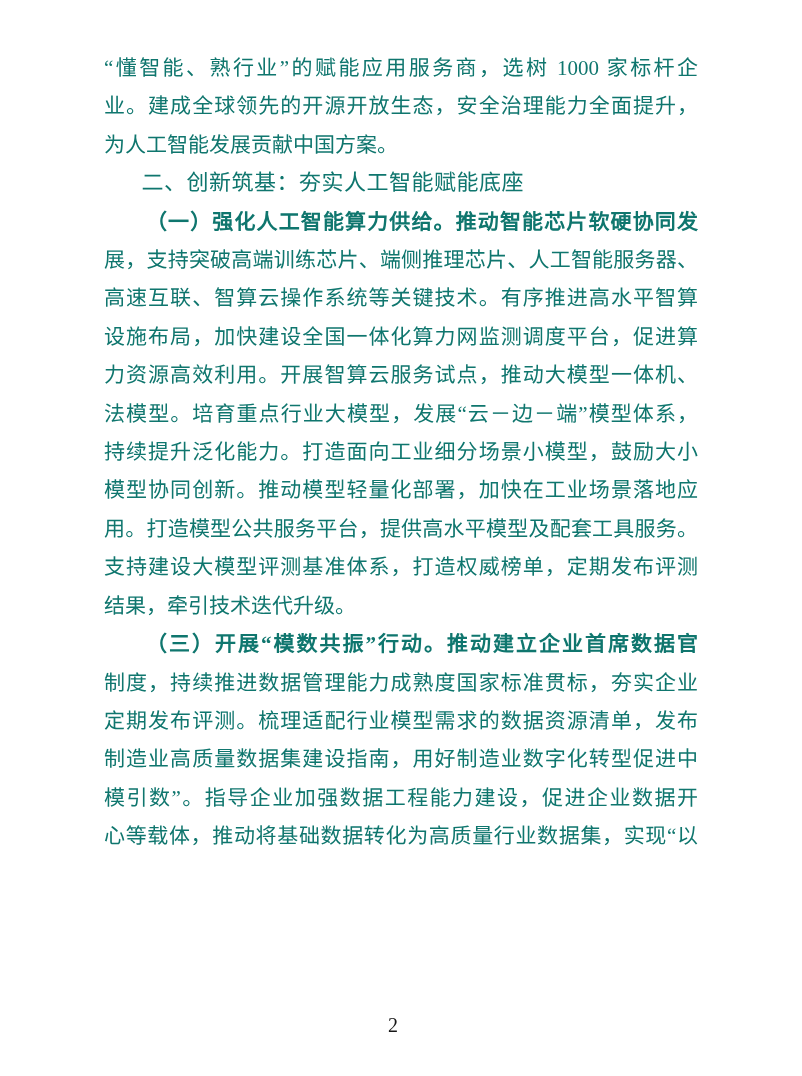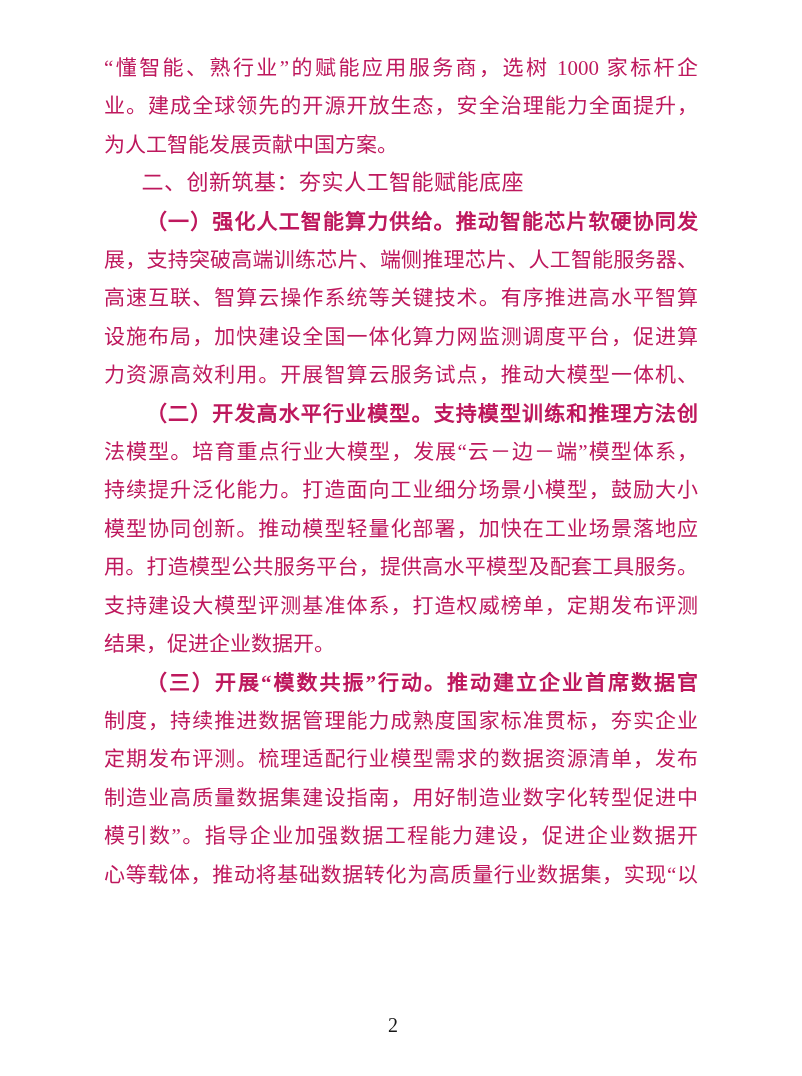--- a/index.html
+++ b/index.html
@@ -16,21 +16,21 @@
     color: #161616;
   }
   .text-column {
     position: absolute;
     left: 104px;
     top: 49px;
     width: 594px;
     font-family: "Liberation Serif", "DejaVu Serif", serif;
     font-size: 21px;
     line-height: 38.4px;
-    color: #be185d;
+    color: #0f766e;
   }
   .paragraph { margin: 0; }
   .line {
     text-align: justify;
     text-justify: inter-character;
     overflow: hidden;
     white-space: normal;
   }
   .line.just {
     text-align-last: justify;
@@ -74,27 +74,26 @@
       </div>
       <div class="heading">二、创新筑基：夯实人工智能赋能底座</div>
       <div class="paragraph">
         <div class="line just indent"><span class="kaiti">（一）强化人工智能算力供给。</span><span>推动智能芯片软硬协同发</span></div>
         <div class="line just">展，支持突破高端训练芯片、端侧推理芯片、人工智能服务器、</div>
         <div class="line just">高速互联、智算云操作系统等关键技术。有序推进高水平智算</div>
         <div class="line just">设施布局，加快建设全国一体化算力网监测调度平台，促进算</div>
         <div class="line just">力资源高效利用。开展智算云服务试点，推动大模型一体机、</div>
       </div>
       <div class="paragraph">
-        <div class="line just indent"><span class="kaiti">（二）开发高水平行业模型。</span><span>支持模型训练和推理方法创</span></div>
         <div class="line just">法模型。培育重点行业大模型，发展“云－边－端”模型体系，</div>
         <div class="line just">持续提升泛化能力。打造面向工业细分场景小模型，鼓励大小</div>
         <div class="line just">模型协同创新。推动模型轻量化部署，加快在工业场景落地应</div>
         <div class="line just">用。打造模型公共服务平台，提供高水平模型及配套工具服务。</div>
         <div class="line just">支持建设大模型评测基准体系，打造权威榜单，定期发布评测</div>
-        <div class="line">结果，促进企业数据开。</div>
+        <div class="line">结果，牵引技术迭代升级。</div>
       </div>
       <div class="paragraph">
         <div class="line just indent"><span class="kaiti">（三）开展“模数共振”行动。</span><span>推动建立企业首席数据官</span></div>
         <div class="line just">制度，持续推进数据管理能力成熟度国家标准贯标，夯实企业</div>
         <div class="line just">定期发布评测。梳理适配行业模型需求的数据资源清单，发布</div>
         <div class="line just">制造业高质量数据集建设指南，用好制造业数字化转型促进中</div>
         <div class="line just">模引数”。指导企业加强数据工程能力建设，促进企业数据开</div>
         <div class="line just">心等载体，推动将基础数据转化为高质量行业数据集，实现“以</div>
       </div>
     </div>

